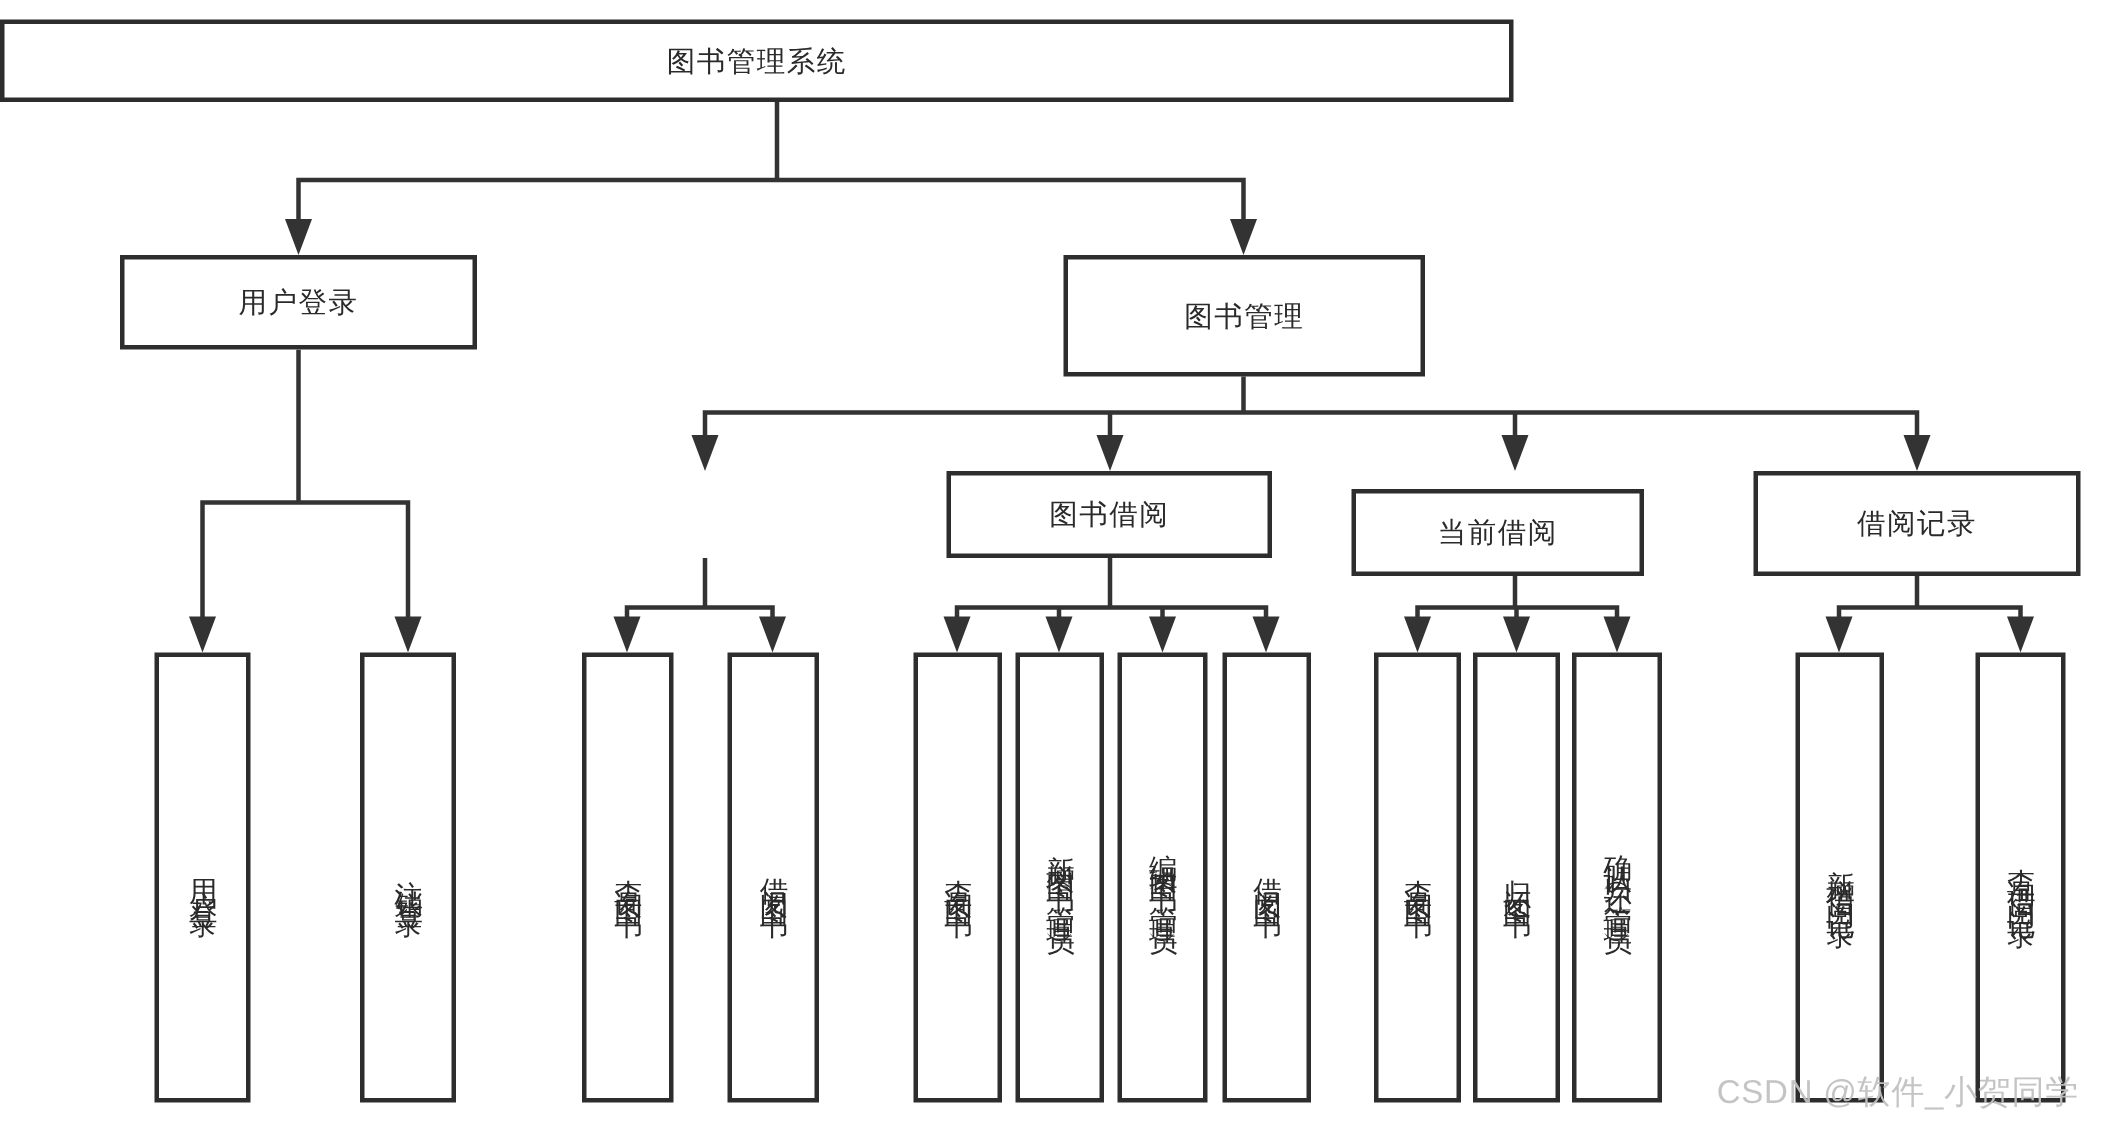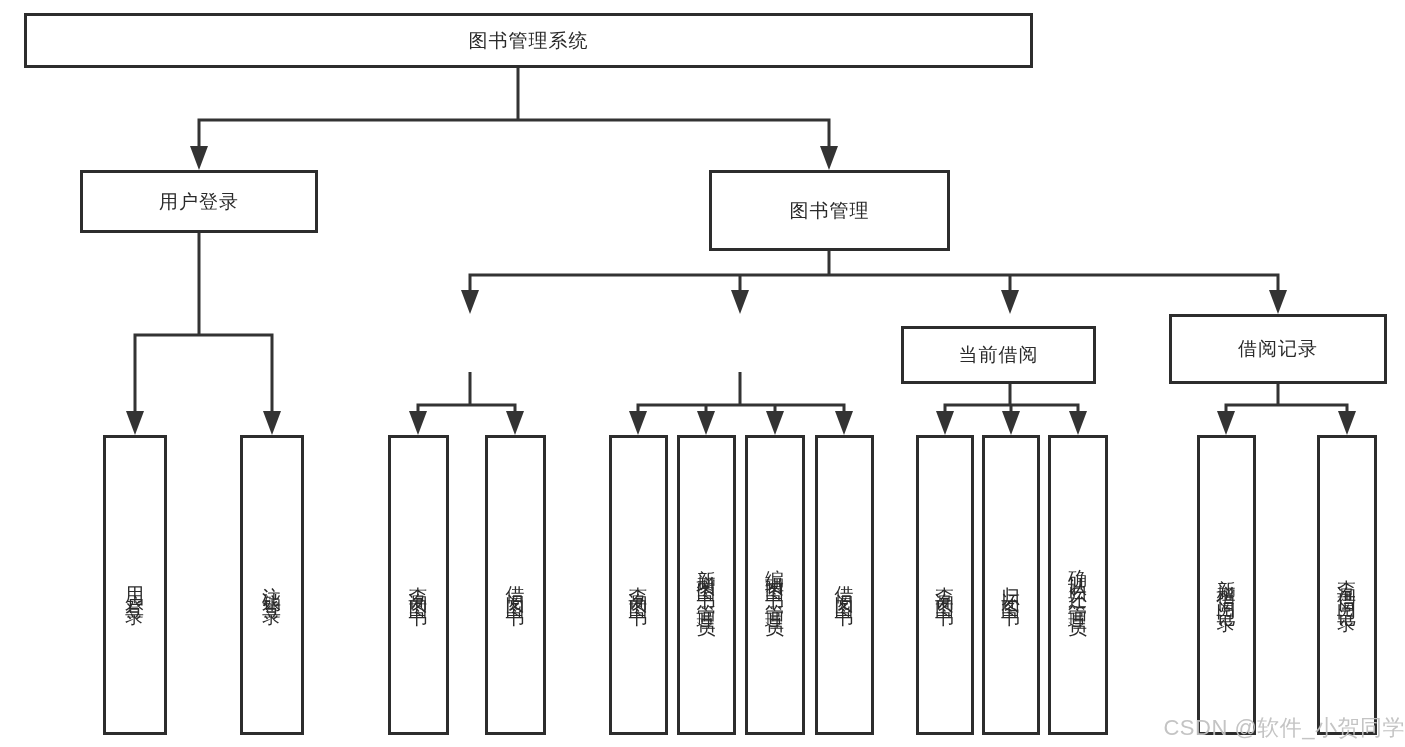--- a/index.html
+++ b/index.html
@@ -15,21 +15,21 @@
   .hbox span{font-size:19px;color:#2a2a2a;letter-spacing:1px;white-space:nowrap;}
   .vbox{
     position:absolute;box-sizing:border-box;top:435px;height:300px;background:#ffffff;
     border:3px solid #2d2d2d;display:flex;align-items:center;justify-content:center;z-index:2;
   }
   .vbox span{
     writing-mode:vertical-rl;text-orientation:mixed;line-height:1;
     font-size:19px;letter-spacing:7px;color:#2a2a2a;white-space:nowrap;
   }
   .watermark{
-    position:absolute;right:0;bottom:4px;z-index:5;
+    position:absolute;right:19px;bottom:4px;z-index:5;
     font-size:22px;color:rgba(193,193,193,0.95);letter-spacing:0.5px;white-space:nowrap;
   }
 </style>
 </head>
 <body>
 
 <div id="canvas">
 
   <svg id="connectors" width="1405" height="747" viewBox="0 0 1405 747">
     <g stroke="#333333" stroke-width="3" fill="none">
@@ -67,31 +67,34 @@
       <polygon points="766,411 784,411 775,435"></polygon>
       <polygon points="835,411 853,411 844,435"></polygon>
       <polygon points="936,411 954,411 945,435"></polygon>
       <polygon points="1002,411 1020,411 1011,435"></polygon>
       <polygon points="1069,411 1087,411 1078,435"></polygon>
       <polygon points="1217,411 1235,411 1226,435"></polygon>
       <polygon points="1338,411 1356,411 1347,435"></polygon>
     </g>
   </svg>
 
-  <div class="hbox" style="left:24px;top:13px;width:1009px;height:55px">
+  <div class="hbox" style="left:0;top:13px;width:1009px;height:55px">
     <span>图书管理系统</span>
   </div>
 
   <div class="hbox" style="left:80px;top:170px;width:238px;height:63px">
     <span>用户登录</span>
   </div>
   <div class="hbox" style="left:709px;top:170px;width:241px;height:81px">
     <span>图书管理</span>
   </div>
 
+  <div class="hbox" style="left:631px;top:314px;width:217px;height:58px">
+    <span>图书借阅</span>
+  </div>
   <div class="hbox" style="left:901px;top:326px;width:195px;height:58px">
     <span>当前借阅</span>
   </div>
   <div class="hbox" style="left:1169px;top:314px;width:218px;height:70px">
     <span>借阅记录</span>
   </div>
 
   <div class="vbox" style="left:103px;width:64px">
     <span>用户登录</span>
   </div>

